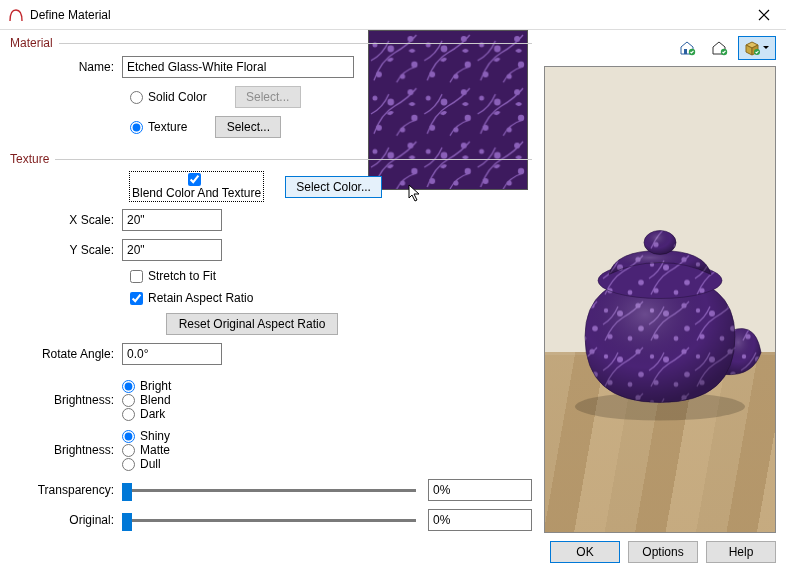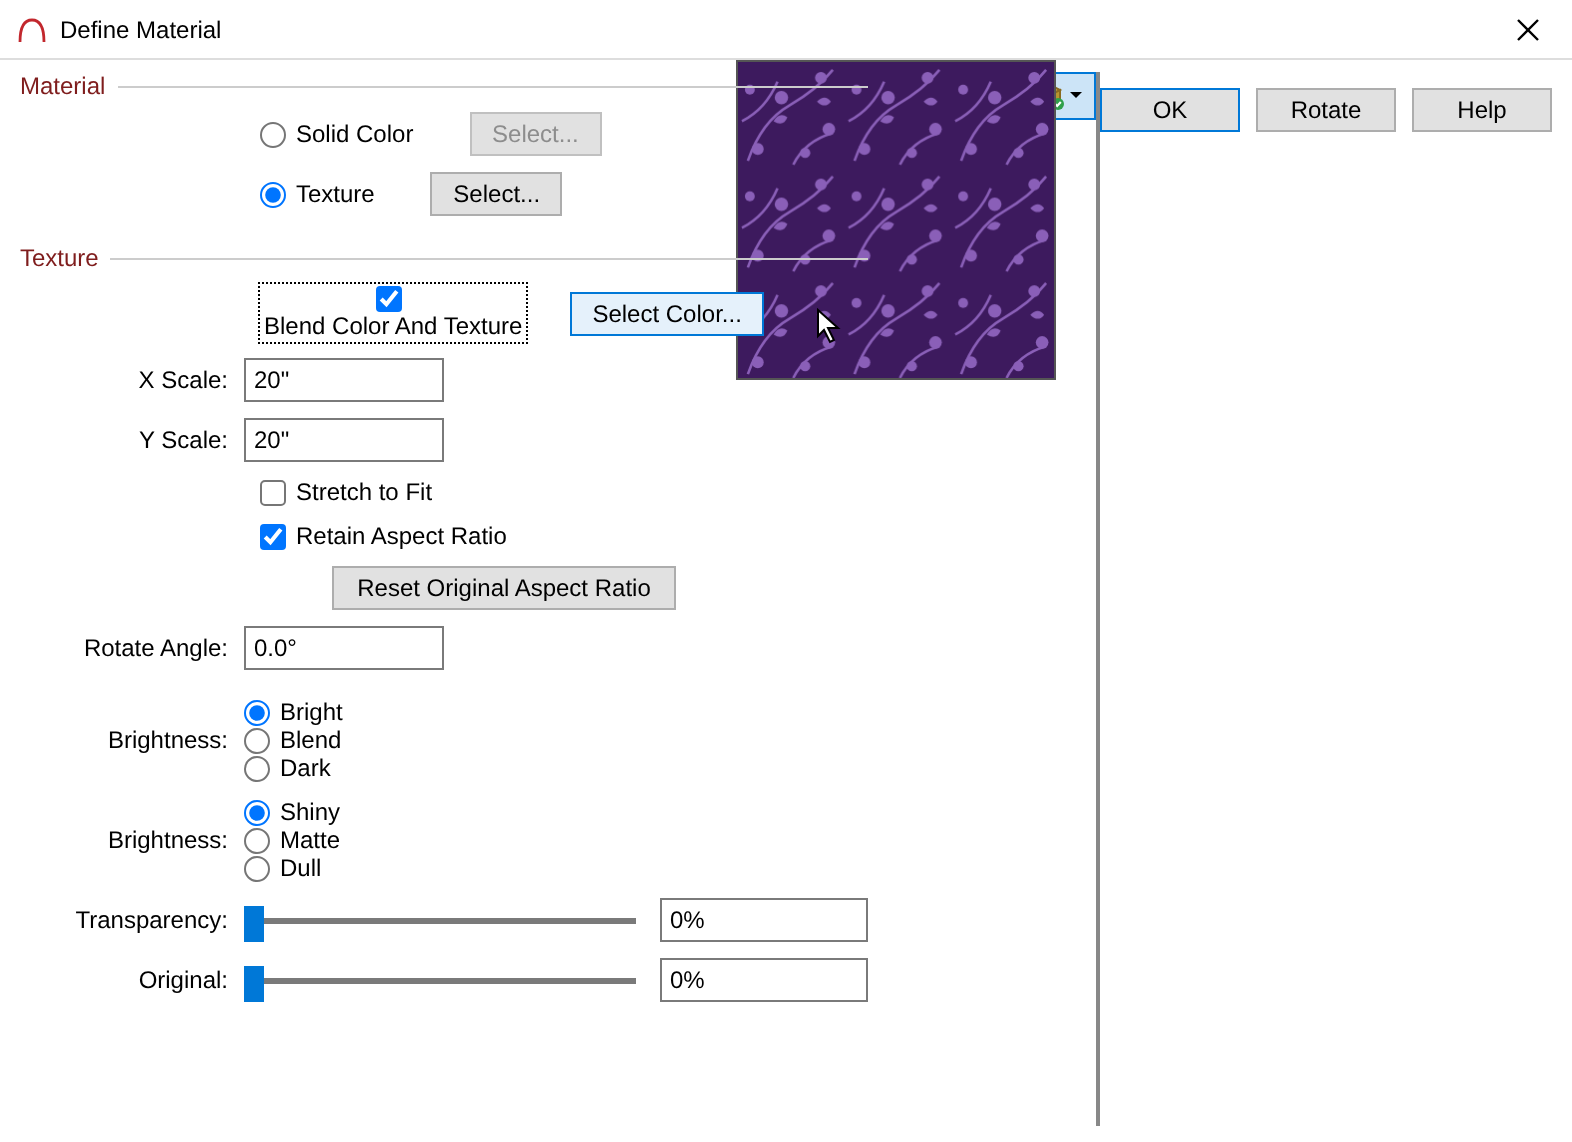--- a/index.html
+++ b/index.html
@@ -35,21 +35,21 @@
     height: calc(100% - 30px);
   }
   .left {
     width: 540px;
     padding: 6px 8px 8px 10px;
     position: relative;
   }
   .right {
     flex: 1;
     padding: 6px 10px 8px 4px;
-    display: flex; flex-direction: row;
+    display: flex; flex-direction: column;
   }
   fieldset.group {
     border: none; margin: 0 0 6px 0; padding: 0;
     position: relative;
   }
   .group-label {
     font-size: 12px; color: #7f1d1d;
     display: flex; align-items: center;
     margin-bottom: 6px;
   }
@@ -182,20 +182,24 @@
           </pattern>
         </defs>
         <rect width="160" height="160" fill="url(#floral)"></rect>
       </svg>
     </div>
 
     <fieldset class="group">
       <div class="group-label">
           <span>Material</span>
         </div>
+      <div class="row">
+        <div class="lbl">Name:</div>
+        <input type="text" class="field name-field" value="Etched Glass-White Floral" style="">
+      </div>
       <div class="radio-indent">
         <label class="radio">
           <input type="radio" name="matmode" style="">
             <span>Solid Color</span>
         </label>
         <button class="btn" disabled="">Select...</button>
       </div>
       <div class="radio-indent">
         <label class="radio">
           <input type="radio" name="matmode" checked="" style="">
@@ -376,17 +380,17 @@
           <path d="M54 68 Q60 44 105 44 Q150 44 156 68 Q132 56 105 56 Q78 56 54 68 Z" fill="url(#shade)"></path>
 
           <ellipse cx="105" cy="36" rx="16" ry="12" fill="url(#floral2)" stroke="#2a1244" stroke-width="0.6"></ellipse>
           <ellipse cx="105" cy="36" rx="16" ry="12" fill="url(#shade)"></ellipse>
         </svg>
       </div>
     </div>
 
     <div class="dlg-btns">
       <button class="dlg-btn primary">OK</button>
-      <button class="dlg-btn">Rotate</button>
+      <button class="dlg-btn">Options</button>
       <button class="dlg-btn">Help</button>
     </div>
   </div>
 </div>
 
 </body></html>

